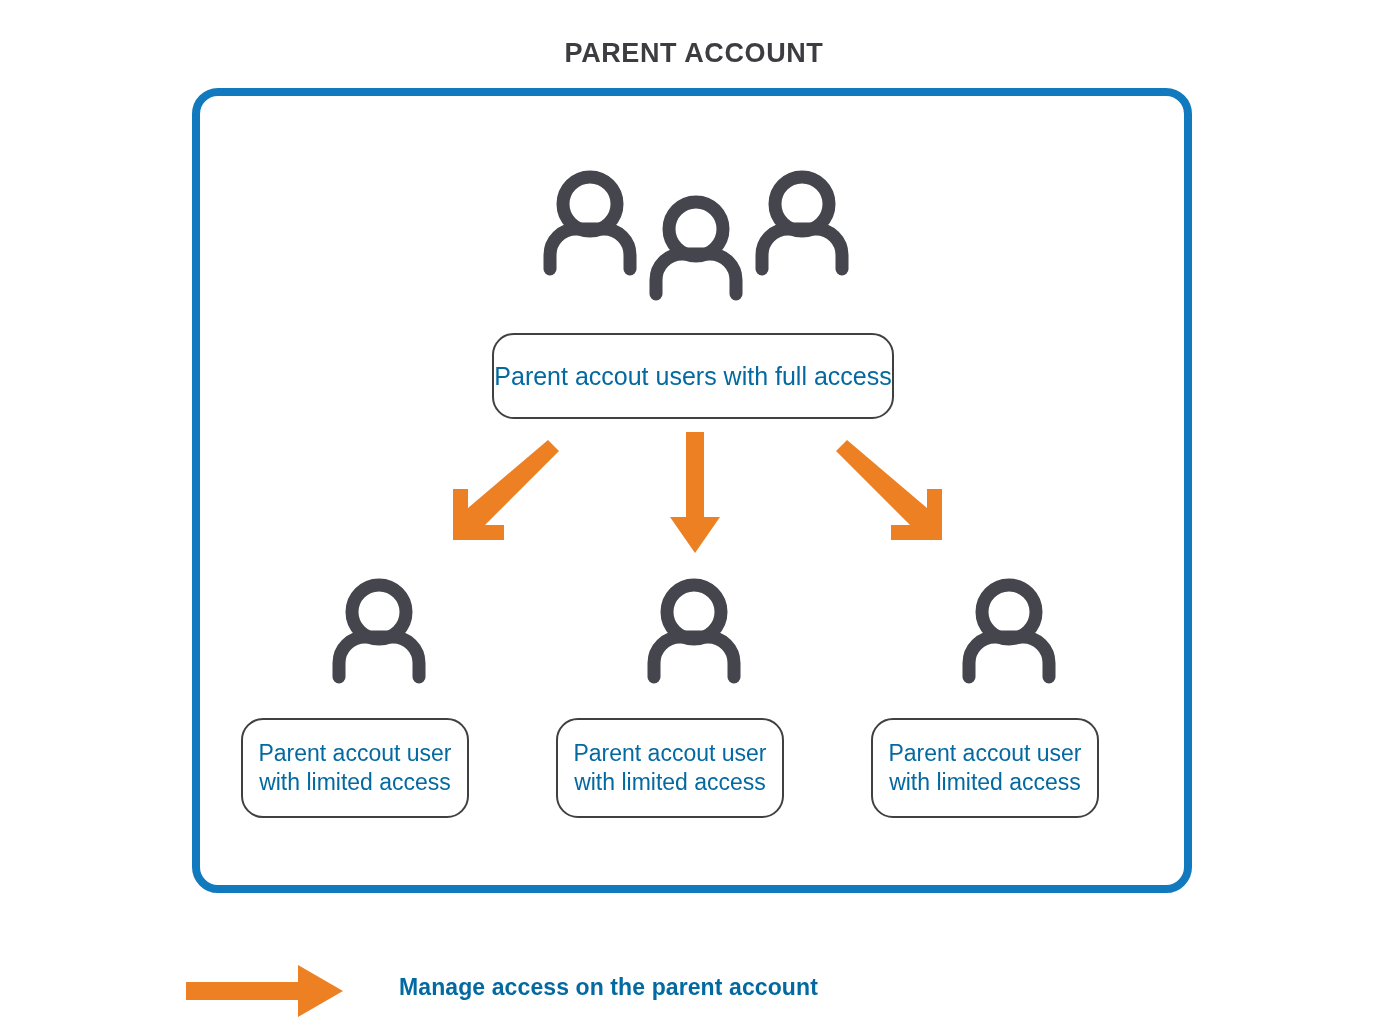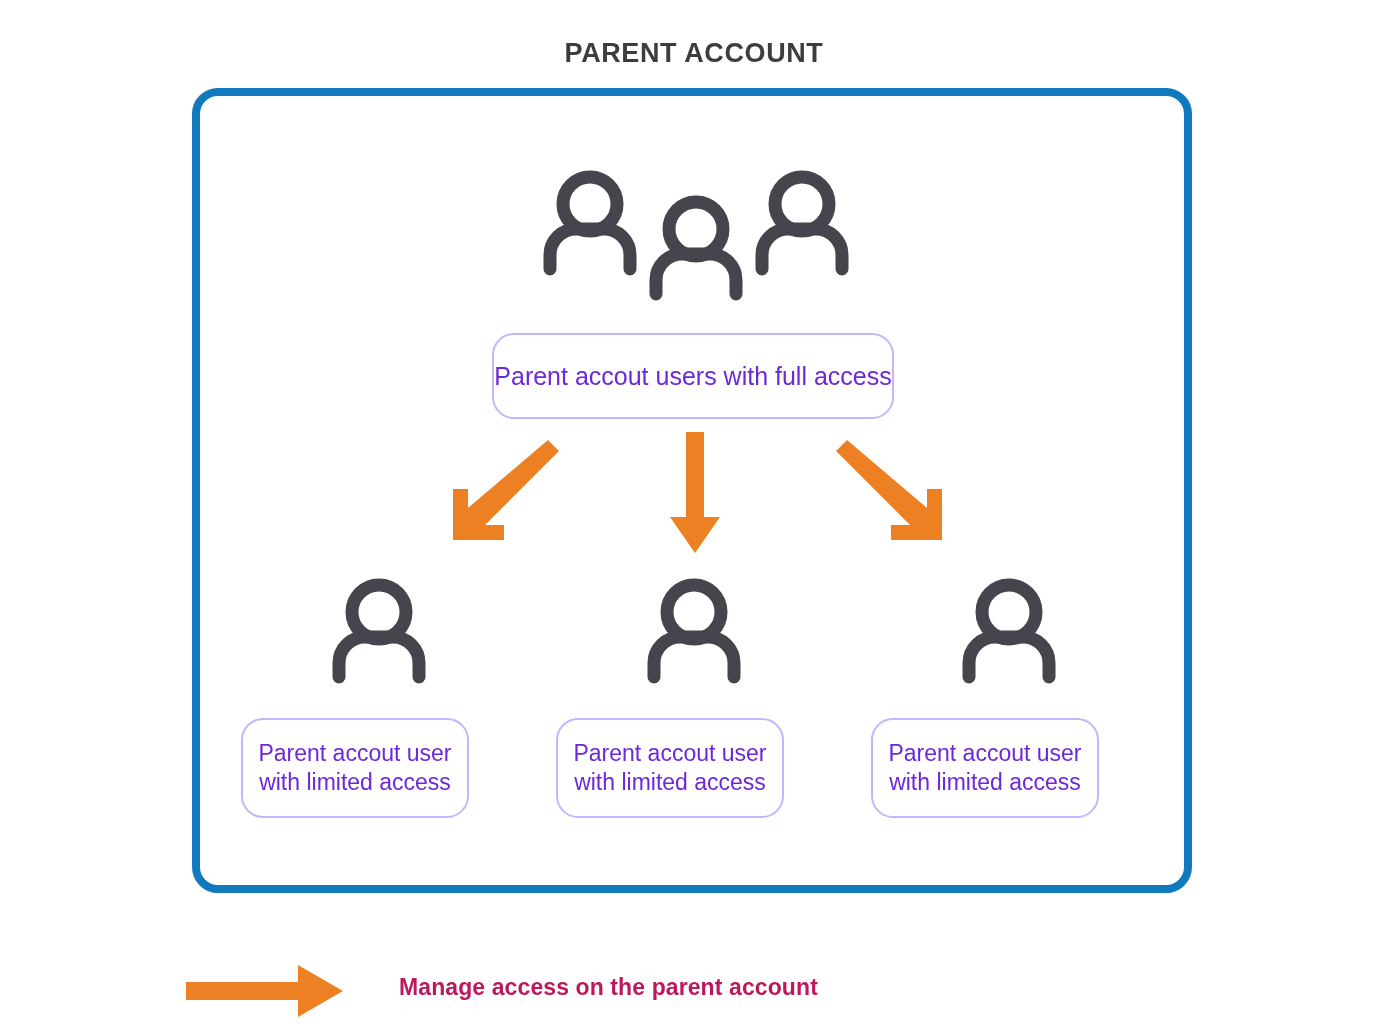--- a/index.html
+++ b/index.html
@@ -41,28 +41,28 @@
     box-sizing: border-box;
     border: 8px solid #1179be;
     border-radius: 26px;
     background: #ffffff;
   }
 
   
   .label-box {
     position: absolute;
     box-sizing: border-box;
-    border: 2px solid #c4b5fd;
+    border: 2px solid #404040;
     border-radius: 22px;
     background: #ffffff;
     display: flex;
     align-items: center;
     justify-content: center;
     text-align: center;
-    color: #6d28d9;
+    color: #0369a1;
     line-height: 1.28;
   }
   .label-box.top {
     left: 492px;
     top: 333px;
     width: 402px;
     height: 86px;
     font-size: 25px;
   }
   .label-box.child {
@@ -94,21 +94,21 @@
     position: absolute;
     left: 186px;
     top: 963px;
   }
   .legend-text {
     position: absolute;
     left: 399px;
     top: 974px;
     font-size: 23px;
     font-weight: bold;
-    color: #be185d;
+    color: #0369a1;
     letter-spacing: 0.1px;
     white-space: nowrap;
   }
 </style>
 </head>
 <body>
 
 <div id="canvas">
 
   <div class="page-title">PARENT ACCOUNT</div>

